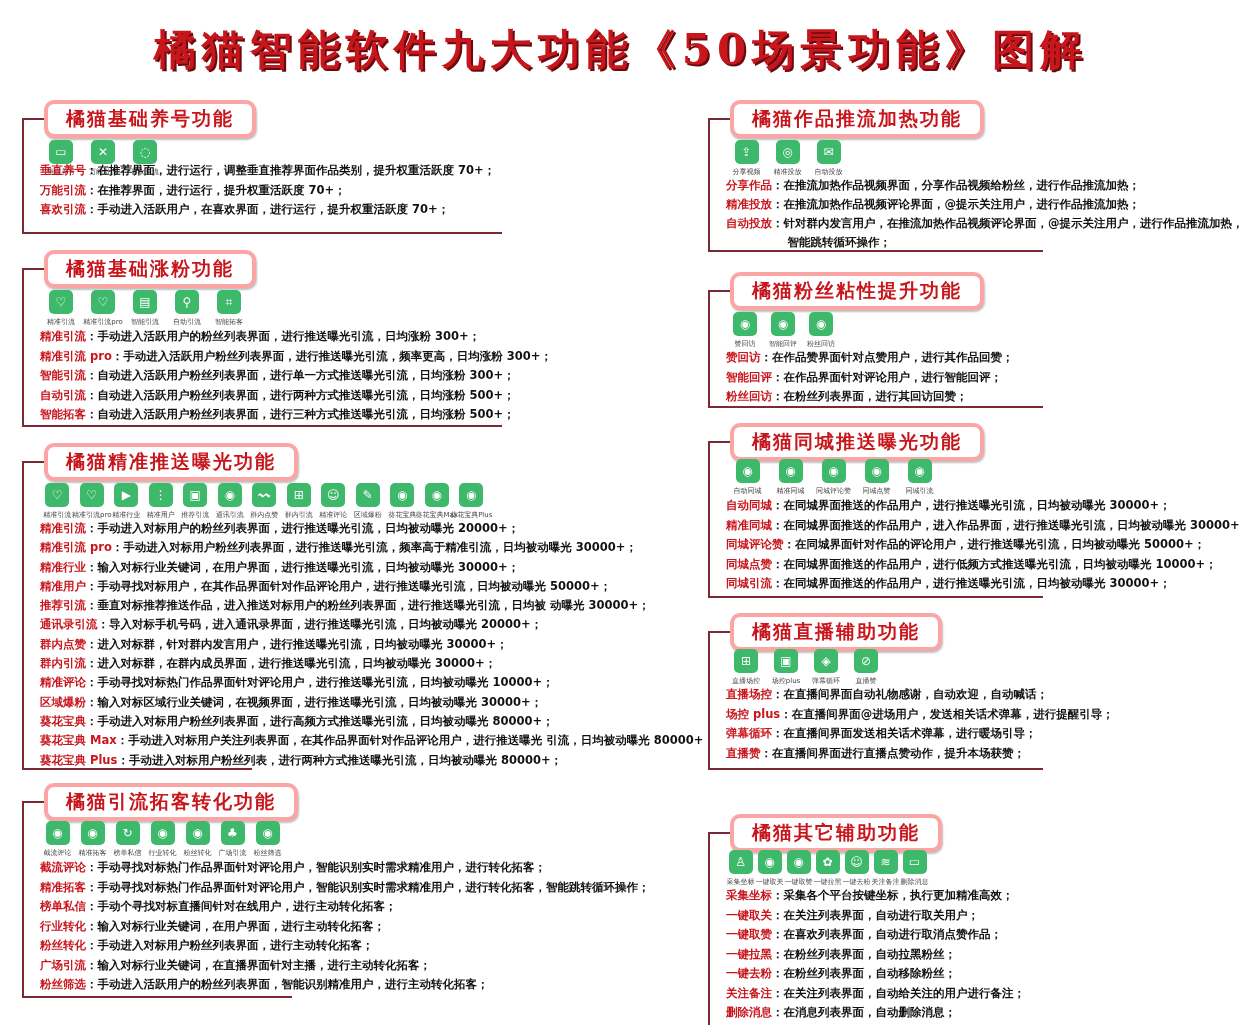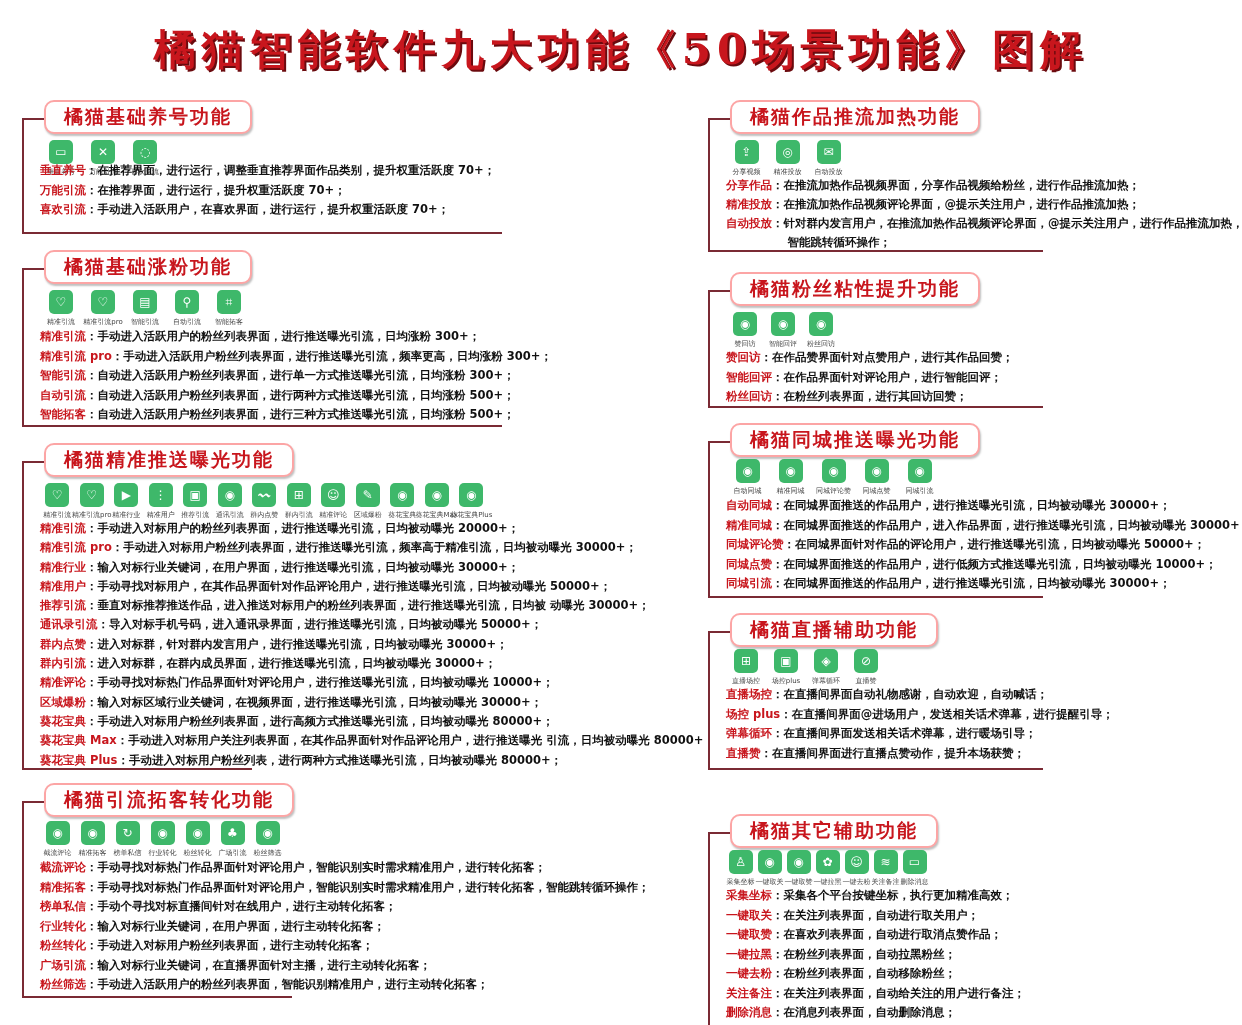--- a/index.html
+++ b/index.html
@@ -5,21 +5,21 @@
   html, body { margin: 0; padding: 0; background: #ffffff; }
   body { width: 1242px; height: 1025px; position: relative; overflow: hidden;
          font-family: "DejaVu Sans", "Liberation Sans", sans-serif; color: #111; }
   .main-title { position: absolute; left: 0; top: 22px; width: 1242px; text-align: center;
     font-size: 42px; font-weight: bold; color: #c8161d; letter-spacing: 6px;
     text-shadow: 2px 2px 0 #6b0a0e; font-family: "DejaVu Serif", "Liberation Serif", serif; }
   .section { position: absolute; }
   .bracket { position: absolute; left: 0; top: 18px; bottom: 0; border-left: 2px solid #7a2a34;
              border-top: 2px solid #7a2a34; width: 26px; }
   .bottom-line { position: absolute; left: 0; bottom: 0; height: 2px; background: #7a2a34; }
-  .sec-title { position: absolute; left: 22px; top: 0; padding: 2px 18px; border: 2px solid #fca5a5;
+  .sec-title { position: absolute; left: 22px; top: 0; padding: 2px 18px; border: 4px solid #fca5a5;
     border-radius: 10px; background: #fff; font-size: 19px; font-weight: bold; color: #c8161d;
     letter-spacing: 2px; box-shadow: 1px 2px 2px rgba(0,0,0,0.25); white-space: nowrap; }
   .icons { position: absolute; left: 18px; display: flex; gap: 0; }
   .icon-item { display: flex; flex-direction: column; align-items: center; }
   .icon-box { width: 24px; height: 24px; border-radius: 5px; background: #3eb86a;
     display: flex; align-items: center; justify-content: center; color: #fff; font-size: 12px; line-height: 1; }
   .icon-label { font-size: 7px; color: #444; margin-top: 3px; white-space: nowrap; }
   .lines { position: absolute; left: 18px; }
   .line { font-size: 11.5px; line-height: 19.3px; white-space: nowrap; color: #111; }
   .line .k { color: #c8161d; font-weight: bold; }
@@ -146,21 +146,21 @@
           <div class="icon-box">◉</div>
           <div class="icon-label">葵花宝典Plus</div>
         </div>
       </div>
       <div class="lines" style="top: 76px;">
         <div class="line" style="line-height: 19.3px;"><span class="k">精准引流</span><span class="v">：手动进入对标用户的粉丝列表界面，进行推送曝光引流，日均被动曝光 20000+；</span></div>
         <div class="line" style="line-height: 19.3px;"><span class="k">精准引流 pro</span><span class="v">：手动进入对标用户粉丝列表界面，进行推送曝光引流，频率高于精准引流，日均被动曝光 30000+；</span></div>
         <div class="line" style="line-height: 19.3px;"><span class="k">精准行业</span><span class="v">：输入对标行业关键词，在用户界面，进行推送曝光引流，日均被动曝光 30000+；</span></div>
         <div class="line" style="line-height: 19.3px;"><span class="k">精准用户</span><span class="v">：手动寻找对标用户，在其作品界面针对作品评论用户，进行推送曝光引流，日均被动曝光 50000+；</span></div>
         <div class="line" style="line-height: 19.3px;"><span class="k">推荐引流</span><span class="v">：垂直对标推荐推送作品，进入推送对标用户的粉丝列表界面，进行推送曝光引流，日均被 动曝光 30000+；</span></div>
-        <div class="line" style="line-height: 19.3px;"><span class="k">通讯录引流</span><span class="v">：导入对标手机号码，进入通讯录界面，进行推送曝光引流，日均被动曝光 50000+；</span></div>
+        <div class="line" style="line-height: 19.3px;"><span class="k">通讯录引流</span><span class="v">：导入对标手机号码，进入通讯录界面，进行推送曝光引流，日均被动曝光 20000+；</span></div>
         <div class="line" style="line-height: 19.3px;"><span class="k">群内点赞</span><span class="v">：进入对标群，针对群内发言用户，进行推送曝光引流，日均被动曝光 30000+；</span></div>
         <div class="line" style="line-height: 19.3px;"><span class="k">群内引流</span><span class="v">：进入对标群，在群内成员界面，进行推送曝光引流，日均被动曝光 30000+；</span></div>
         <div class="line" style="line-height: 19.3px;"><span class="k">精准评论</span><span class="v">：手动寻找对标热门作品界面针对评论用户，进行推送曝光引流，日均被动曝光 10000+；</span></div>
         <div class="line" style="line-height: 19.3px;"><span class="k">区域爆粉</span><span class="v">：输入对标区域行业关键词，在视频界面，进行推送曝光引流，日均被动曝光 30000+；</span></div>
         <div class="line" style="line-height: 19.3px;"><span class="k">葵花宝典</span><span class="v">：手动进入对标用户粉丝列表界面，进行高频方式推送曝光引流，日均被动曝光 80000+；</span></div>
         <div class="line" style="line-height: 19.3px;"><span class="k">葵花宝典 Max</span><span class="v">：手动进入对标用户关注列表界面，在其作品界面针对作品评论用户，进行推送曝光 引流，日均被动曝光 80000+；</span></div>
         <div class="line" style="line-height: 19.3px;"><span class="k">葵花宝典 Plus</span><span class="v">：手动进入对标用户粉丝列表，进行两种方式推送曝光引流，日均被动曝光 80000+；</span></div>
       </div>
     </div>
     <div class="section" style="left: 22px; top: 783px; width: 420px; height: 215px;">

